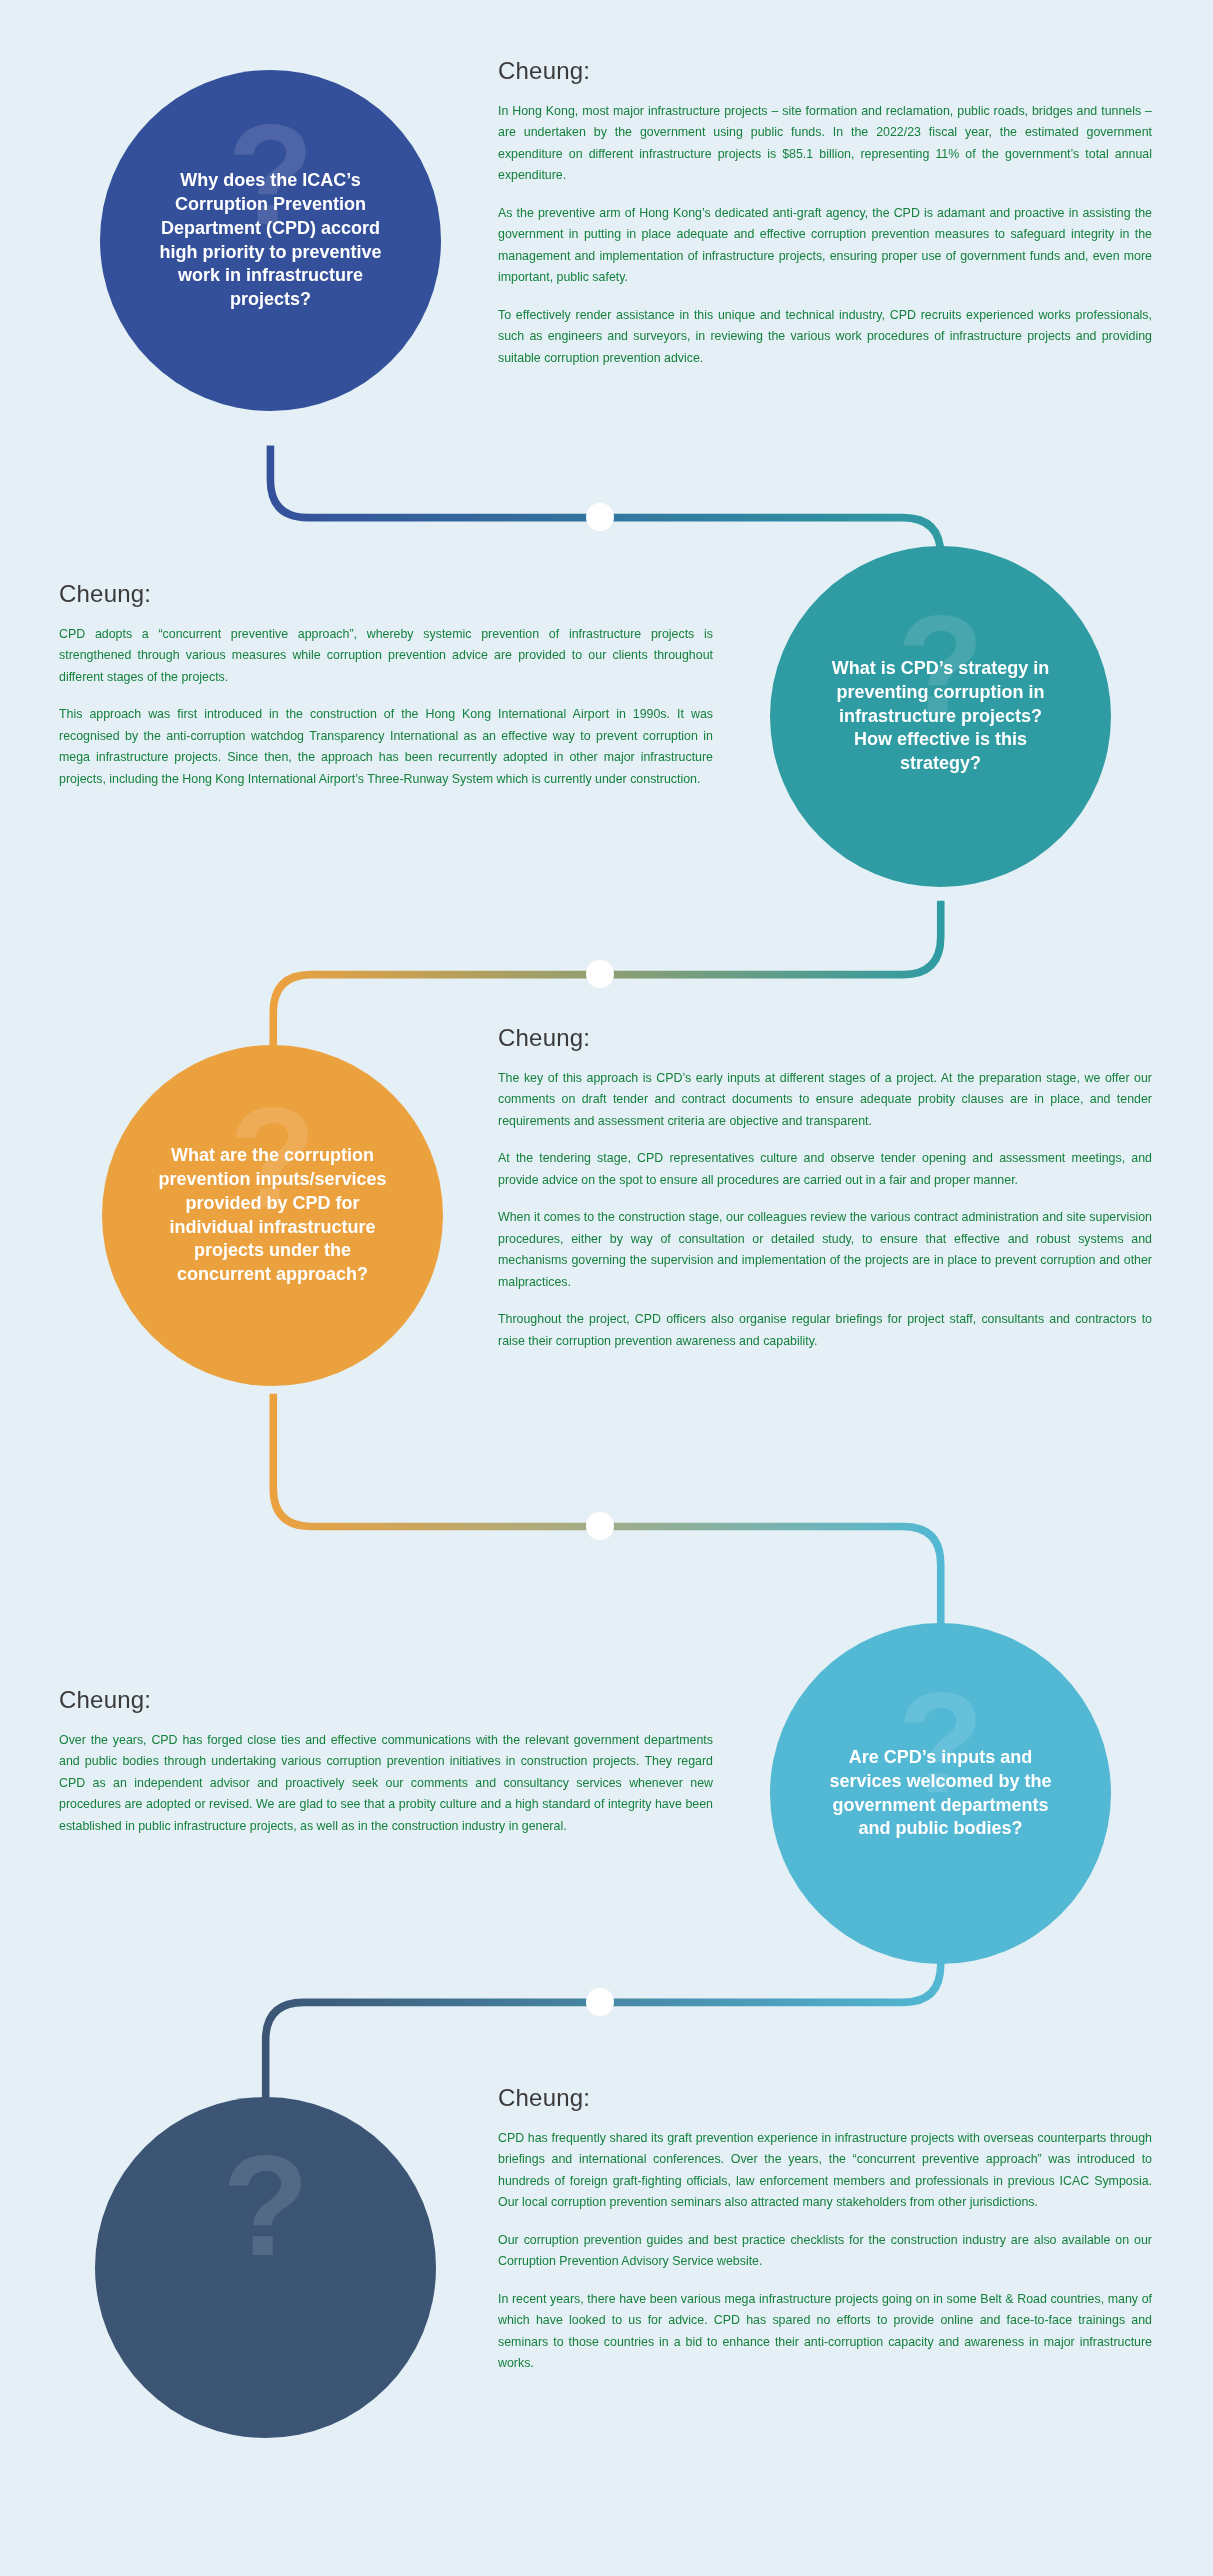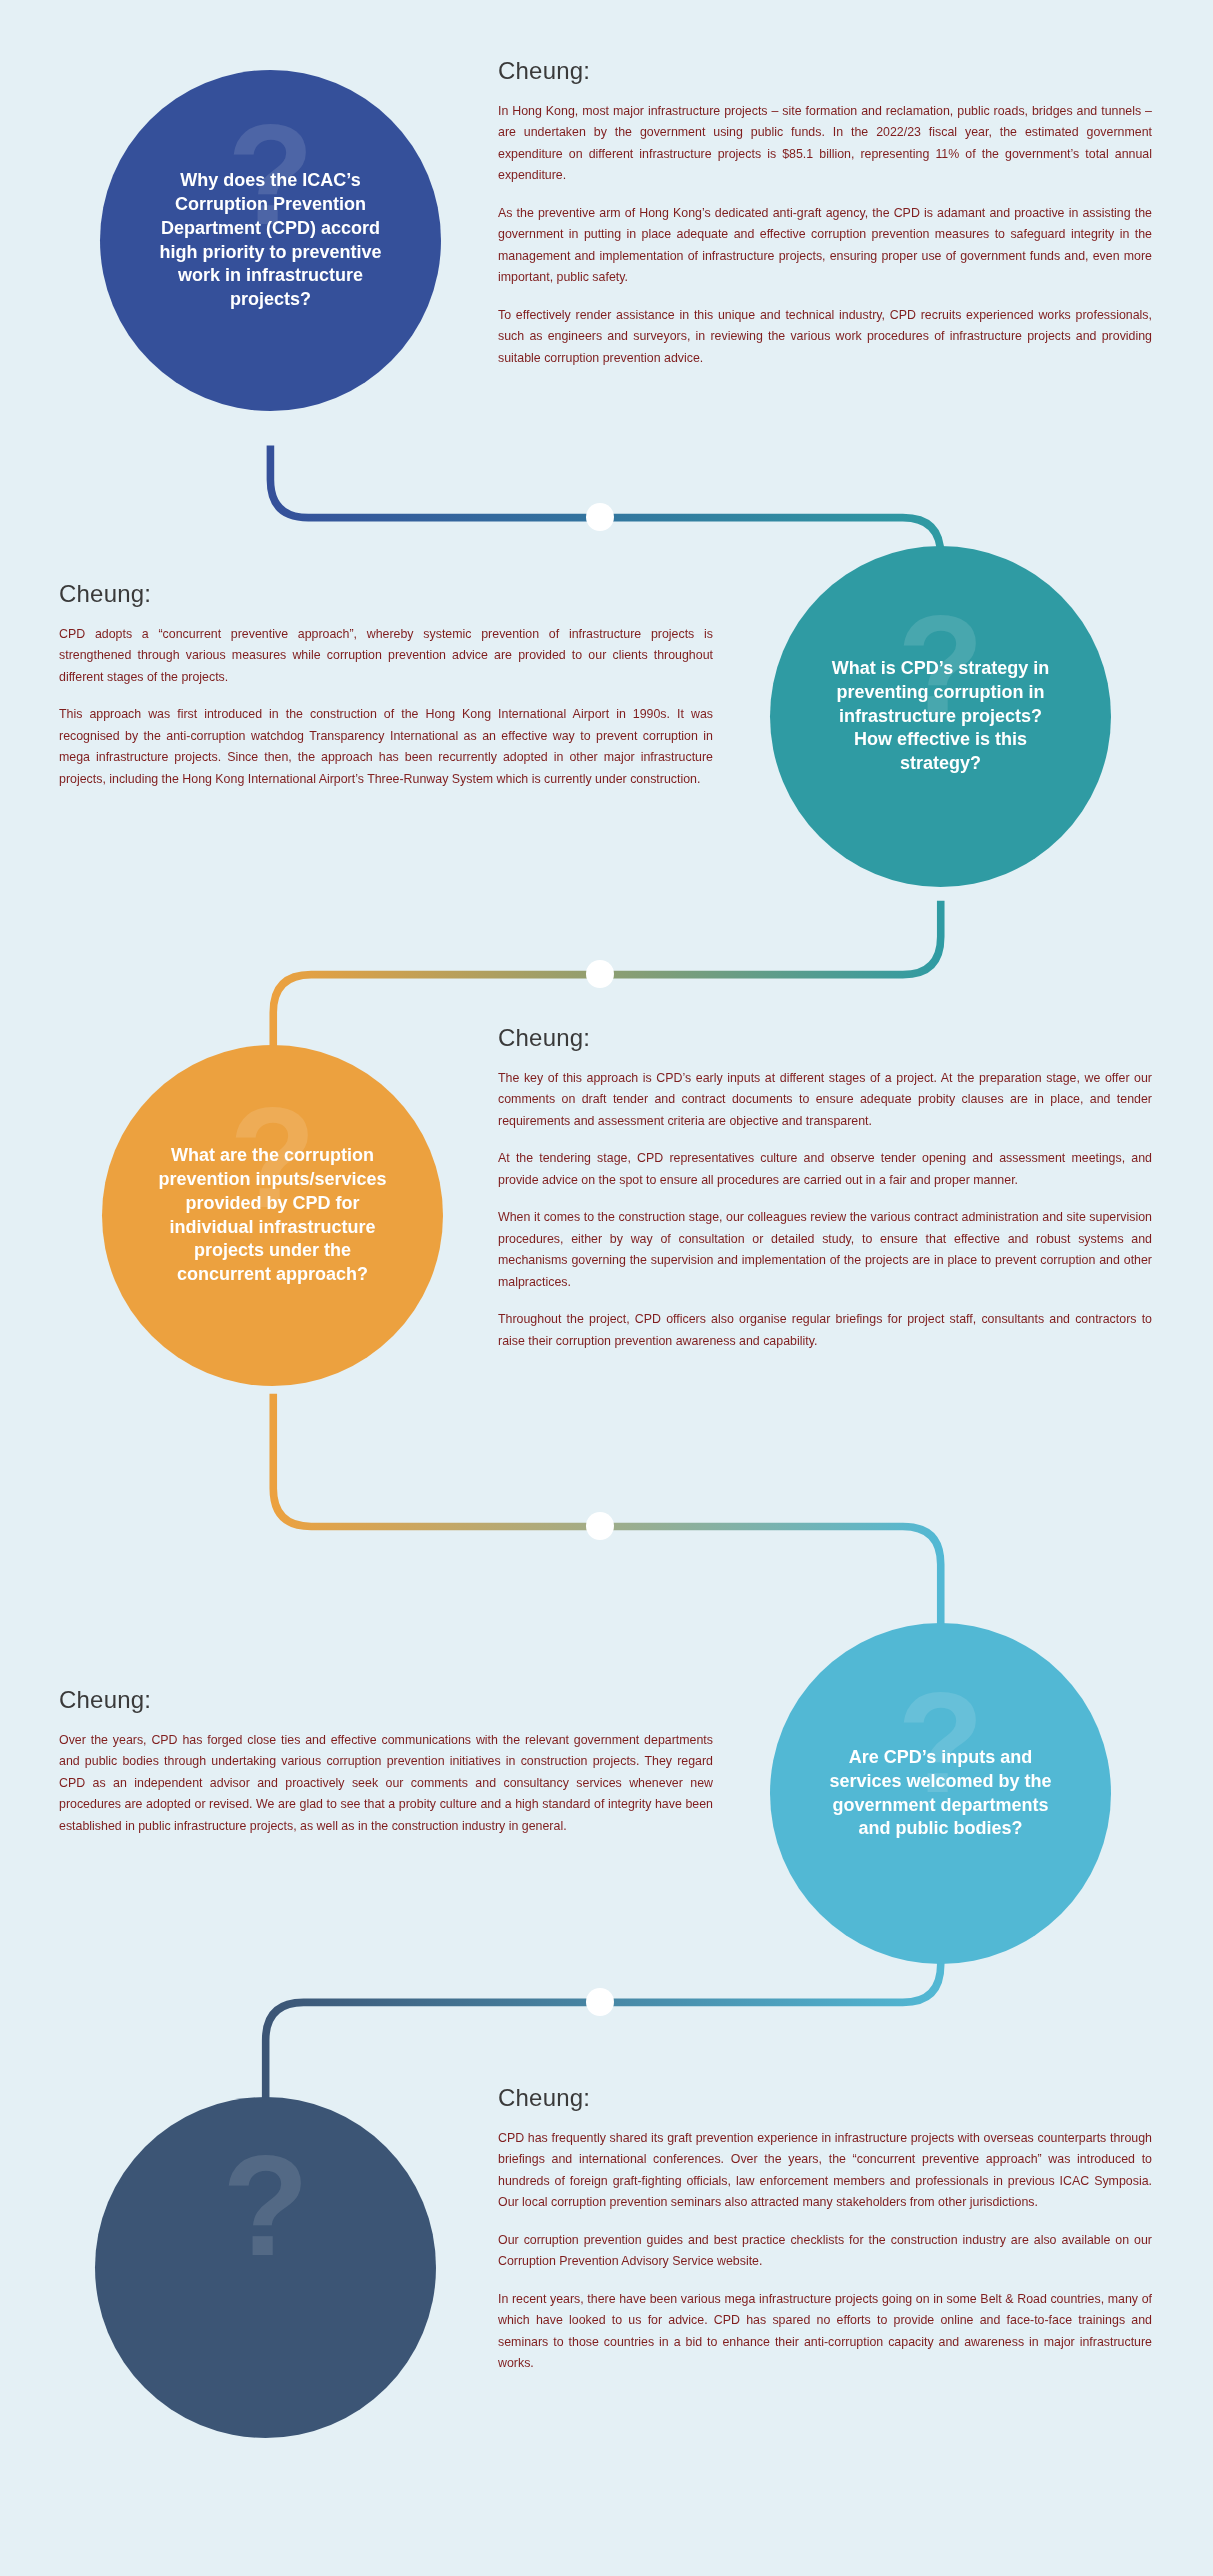--- a/index.html
+++ b/index.html
@@ -58,21 +58,21 @@
   .answer h2 {
     font-size: 24px;
     font-weight: normal;
     color: #3a3a3a;
     margin-bottom: 16px;
     letter-spacing: 0.2px;
   }
   .answer p {
     font-size: 12.4px;
     line-height: 1.73;
-    color: #7f1d1d;
+    color: #15803d;
     text-align: justify;
     margin-bottom: 16px;
   }
   .answer p:last-child { margin-bottom: 0; }
 
   
   .node-dot {
     position: absolute;
     width: 28.4px; height: 28.4px;
     border-radius: 50%;

